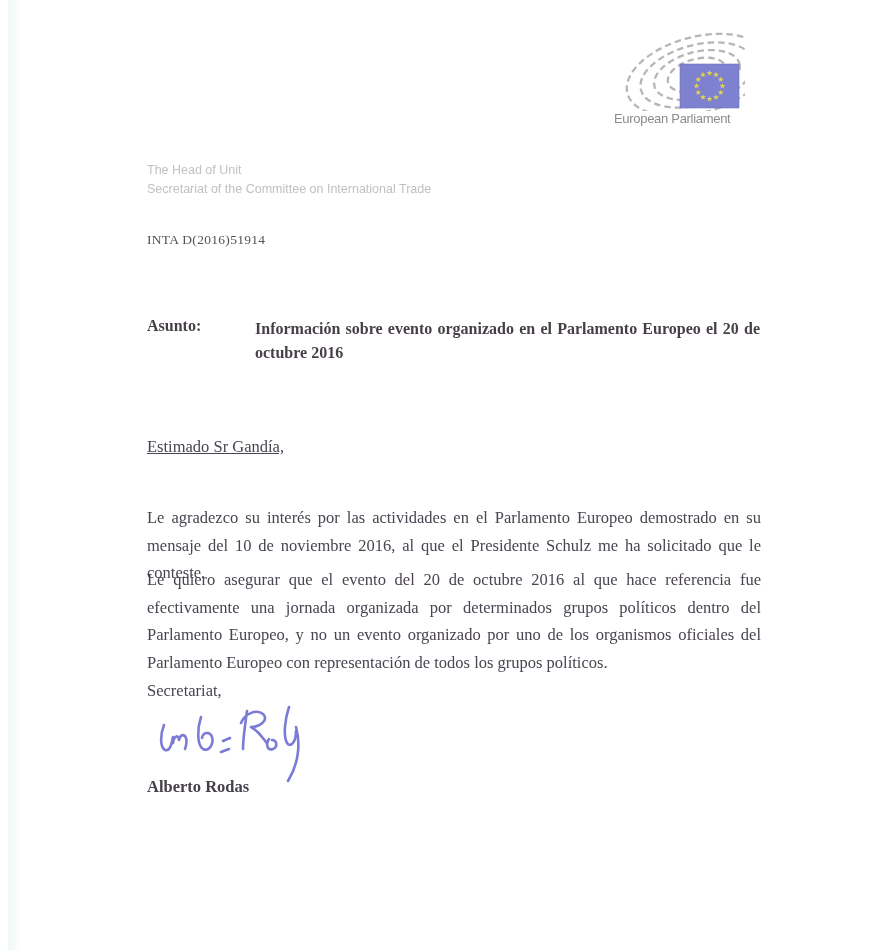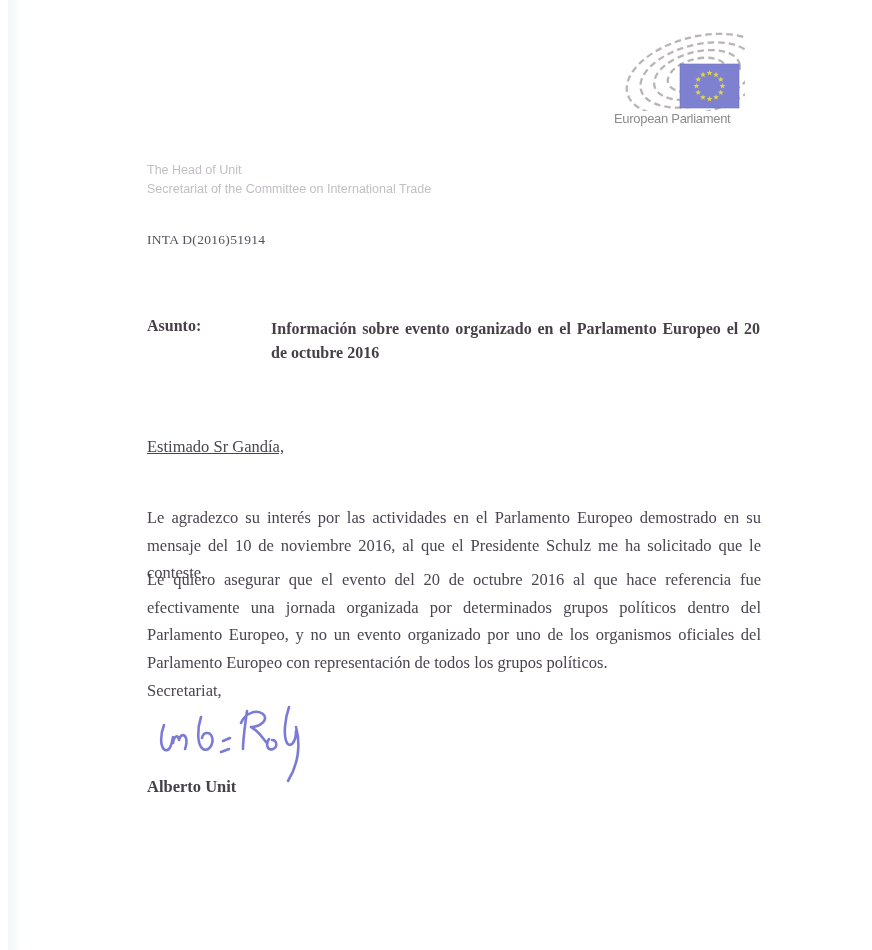--- a/index.html
+++ b/index.html
@@ -43,21 +43,20 @@
   .reference{
     position:absolute;left:147px;top:232px;
     font-size:13.5px;color:var(--ink-light,#56505a);
     letter-spacing:.3px;
   }
   
   .subject{
     position:absolute;left:147px;top:317px;width:613px;
     display:flex;font-weight:bold;font-size:16px;
     color:#473f48;
-    gap:16px;
   }
   .subject-label{width:108px;flex:0 0 108px;}
   .subject-text{
     width:505px;line-height:23.5px;
     text-align:justify;text-align-last:left;
   }
   
   .salutation{position:absolute;left:147px;top:437px;font-size:16.5px;text-decoration:underline;}
   .para{
     position:absolute;left:147px;width:614px;
@@ -138,14 +137,14 @@
     <svg width="152" height="86" viewBox="0 0 152 86">
       <path d="M7,26 C3,36 3,48 8,51 C13,53 15,44 16,38 M16,44 C17,37 21,35 22,41 C23,36 27,34 29,39 C30,42 29,47 28,50"></path>
       <path d="M44,18 C40,30 40,46 46,50 C52,53 57,45 55,38 C53,32 46,33 45,39"></path>
       <path d="M66,42 L73,39 M64,53 L72,50"></path>
       <path d="M84,24 C88,14 100,10 106,15 C112,20 104,28 94,28 M90,12 C88,26 86,42 86,50 M94,28 C102,32 106,40 110,44"></path>
       <path d="M112,40 C108,46 111,52 116,50 C121,48 120,41 115,41"></path>
       <path d="M132,8 C128,20 126,36 130,44 C133,49 139,44 139,32 M139,28 C144,46 141,66 131,82"></path>
     </svg>
   </div>
 
-  <div class="signer">Alberto Unit</div>
+  <div class="signer">Alberto Rodas</div>
 </div>
 
 </body></html>

